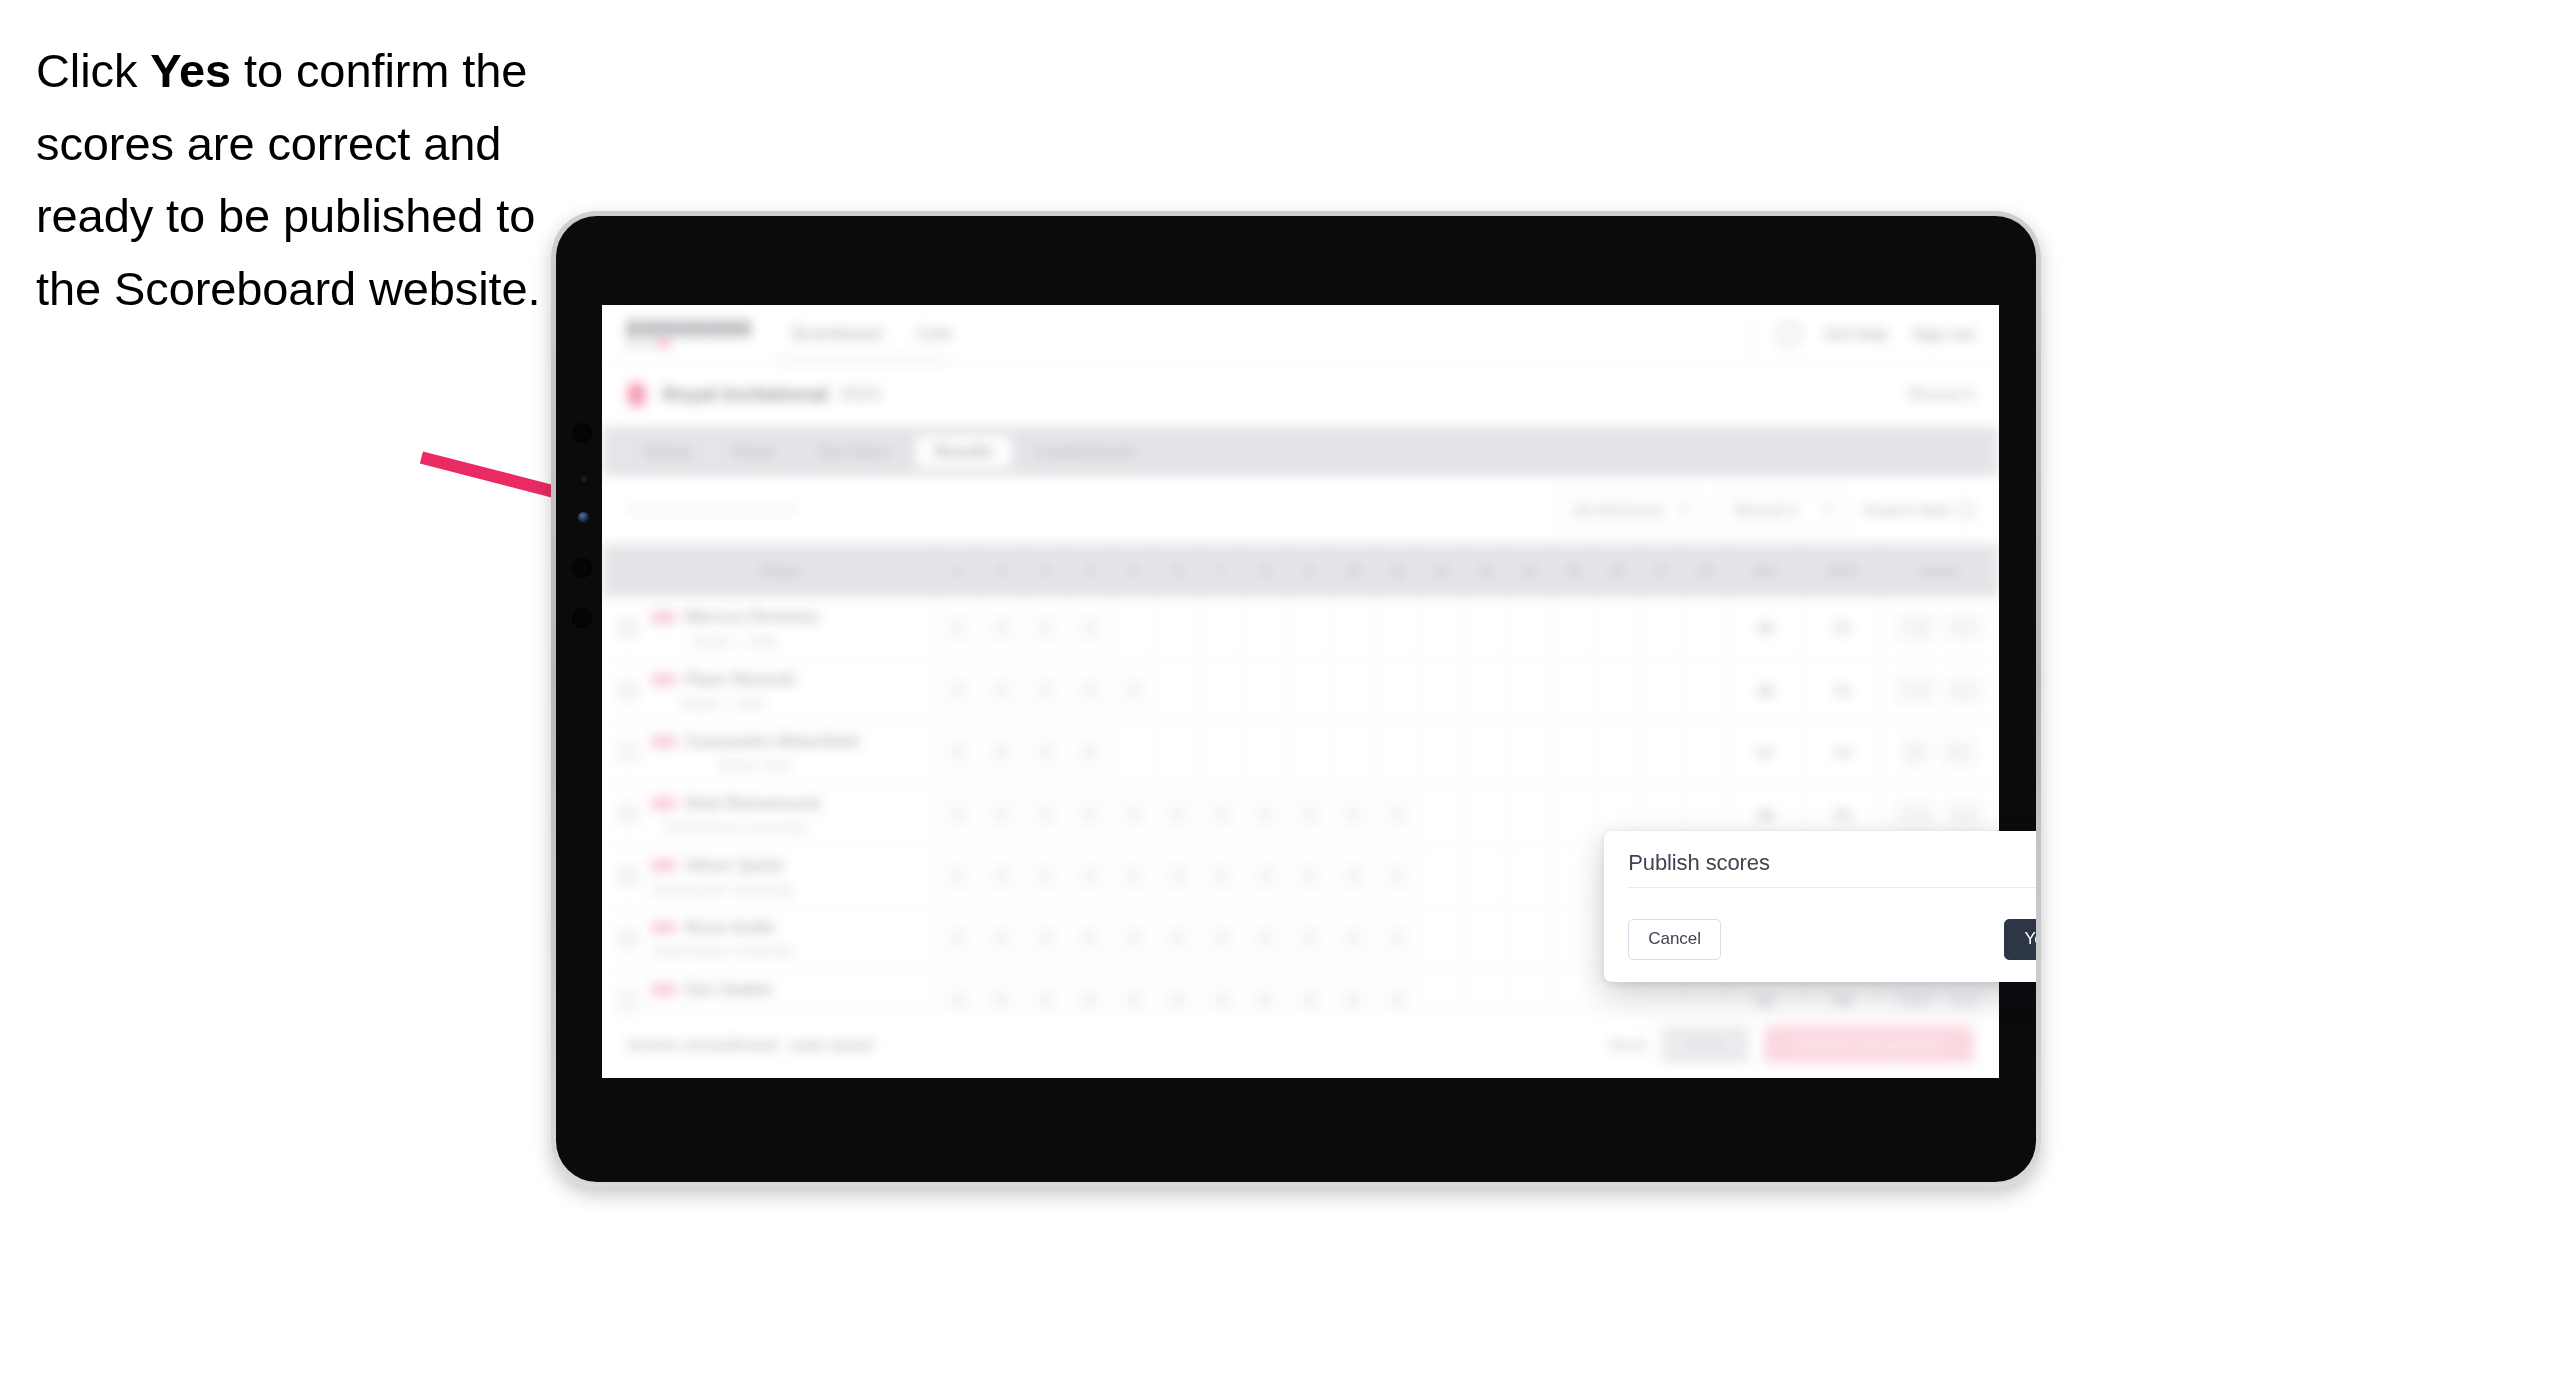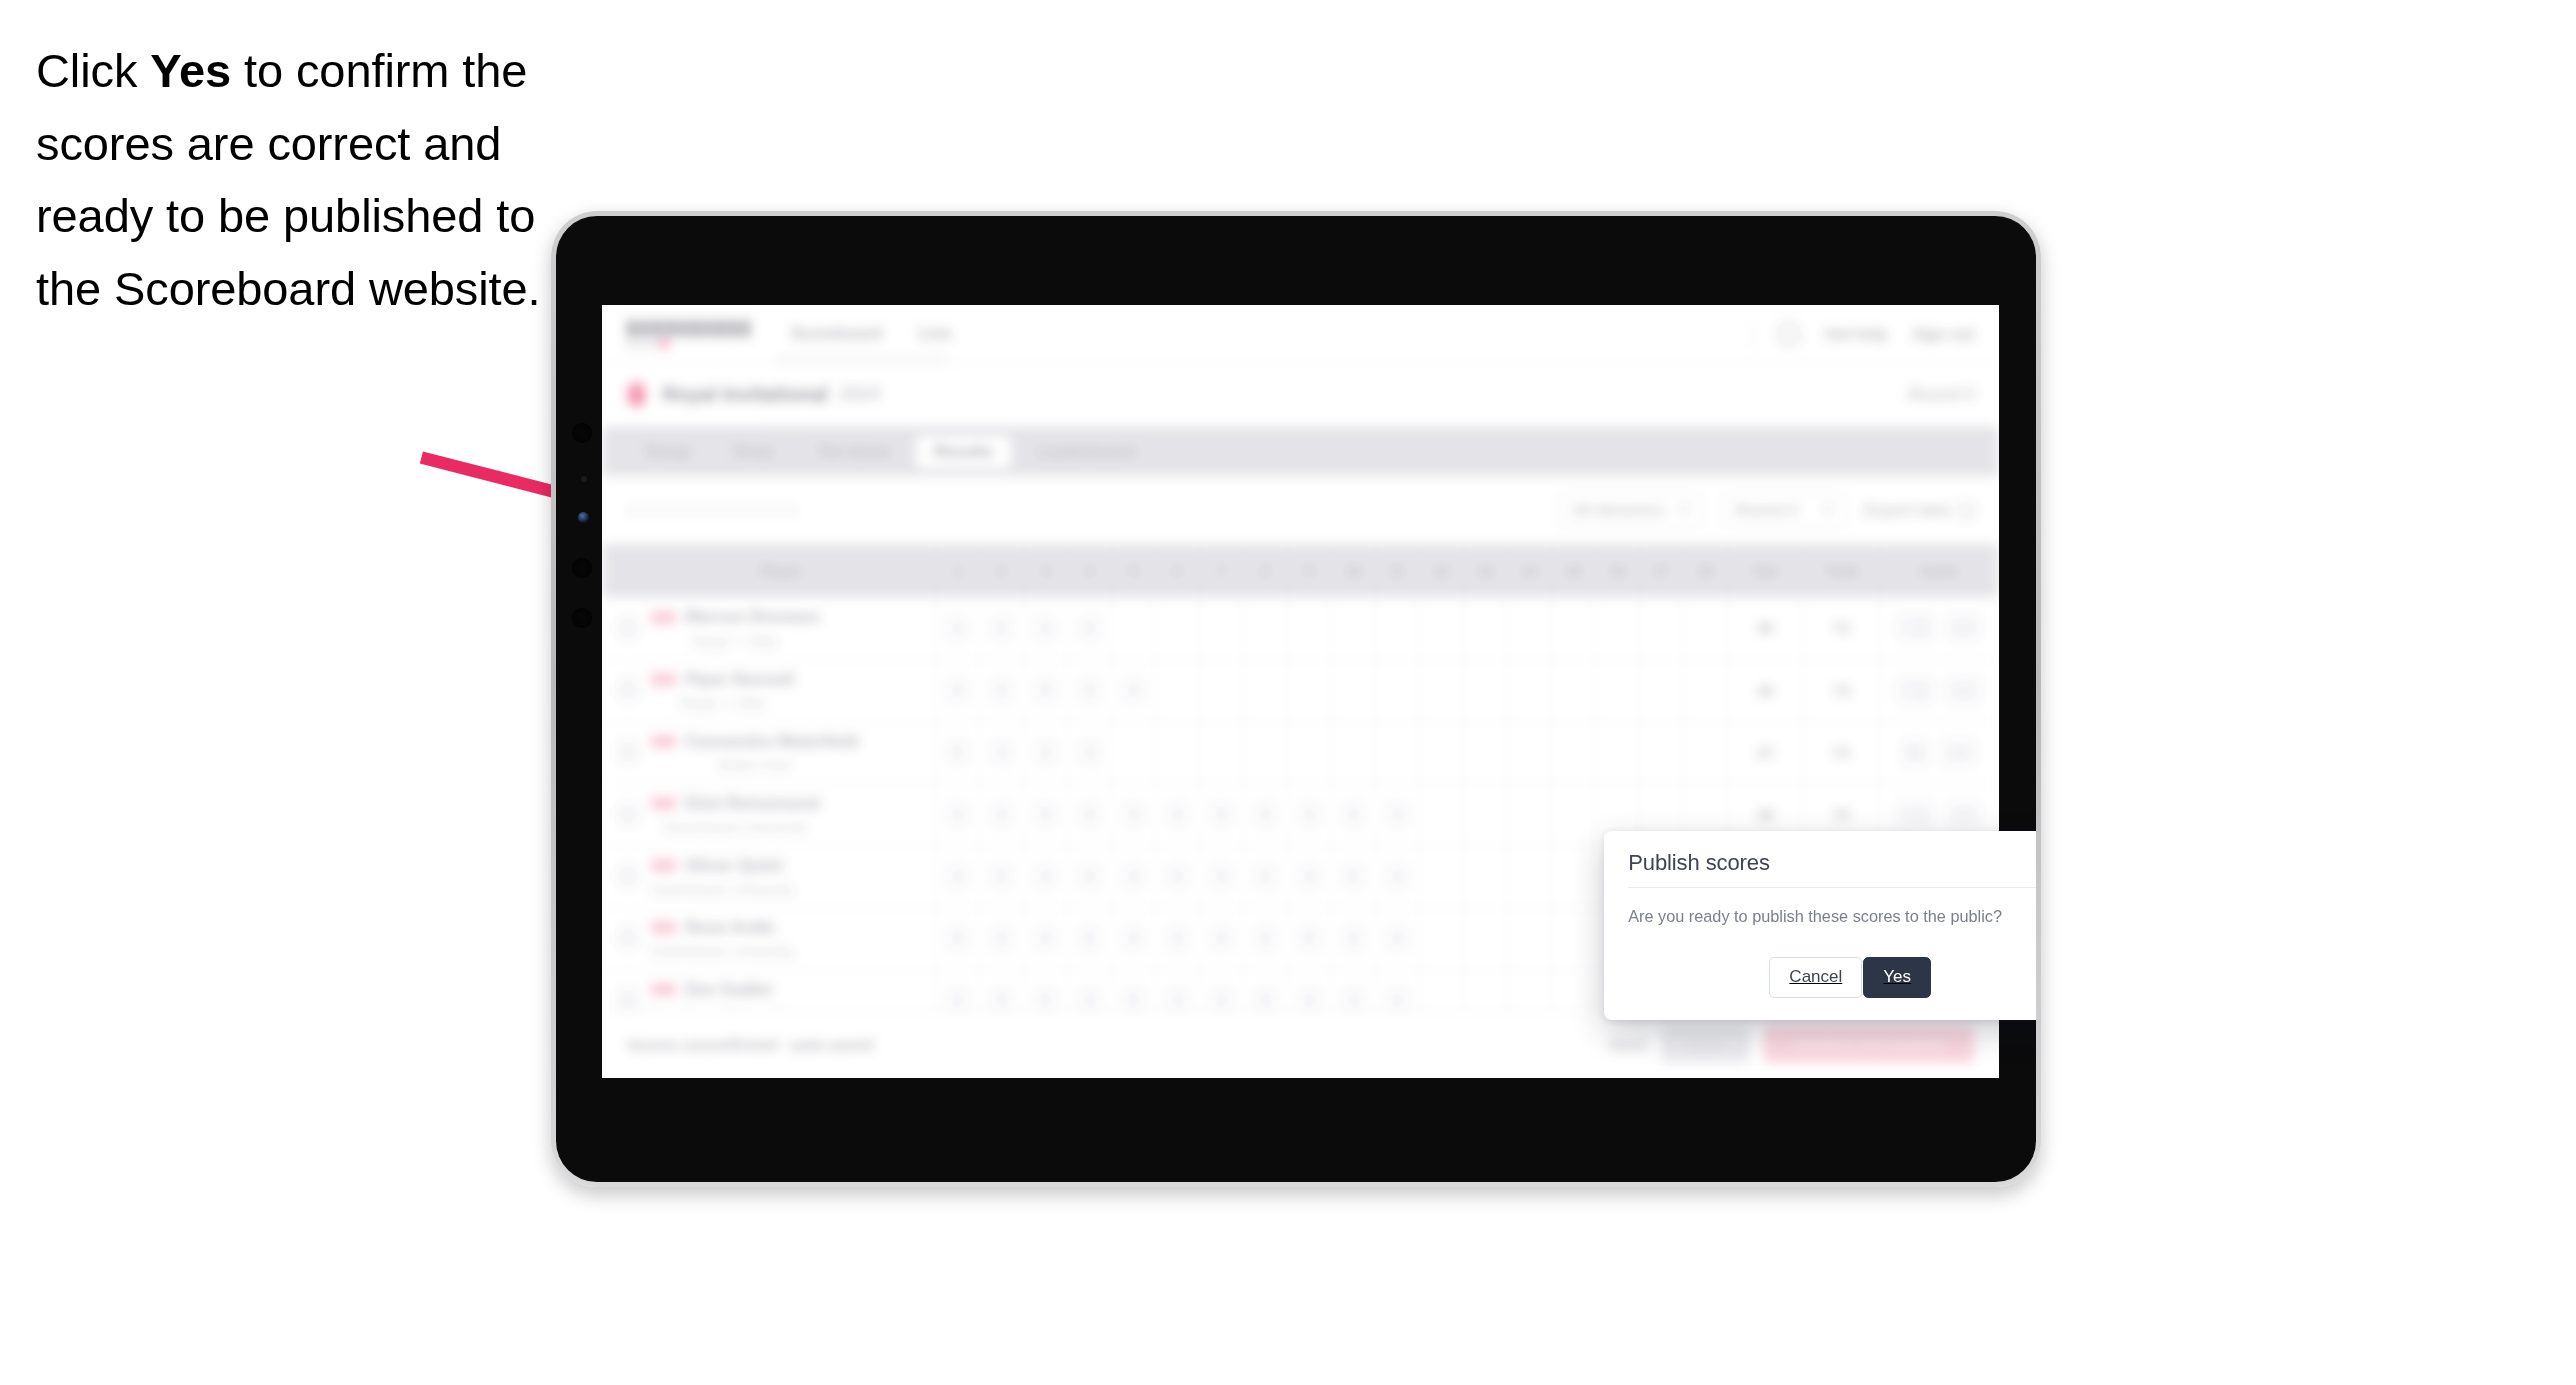--- a/index.html
+++ b/index.html
@@ -214,21 +214,21 @@
     padding: 19px 24px 22px 24px;
     z-index: 30;
   }
   .modal-head {
     display:flex; align-items:flex-start; justify-content:space-between;
     padding-bottom: 10.4px; border-bottom: 0.7px solid #ebebef;
   }
   .modal-title { font-size: 22px; color:#3f4450; font-weight: 400; letter-spacing:-0.1px; }
   .modal-body { padding-top: 19px; font-size: 16.3px; color:#7b7f8a; }
   .modal-foot {
-    margin-top: 31px; display:flex; justify-content:center; gap: 1px; text-decoration: underline;
+    margin-top: 31px; display:flex; justify-content:space-between; gap: 1px;
   }
   .mbtn {
     font-size: 17px; border-radius: 5.2px; padding: 9.6px 19px; cursor:pointer;
   }
   .mbtn-cancel { background:#fff; color:#3f4450; border: 1.5px solid #d5dcea; }
   .mbtn-yes { background:#2c3647; color:#ffffff; border: 1.5px solid #2c3647; }
 </style>
 </head>
 <body>
 
@@ -653,21 +653,20 @@
         </div>
 
         <div class="modal-scrim"></div>
       </div>
 
       <div class="modal">
         <div class="modal-head">
           <div class="modal-title">Publish scores</div>
 
         </div>
-        <div class="modal-body">Are you ready to publish these scores to the public?</div>
         <div class="modal-foot">
           <div class="mbtn mbtn-cancel">Cancel</div>
           <div class="mbtn mbtn-yes">Yes</div>
         </div>
       </div>
 
     </div>
   </div>
 
 </div>

